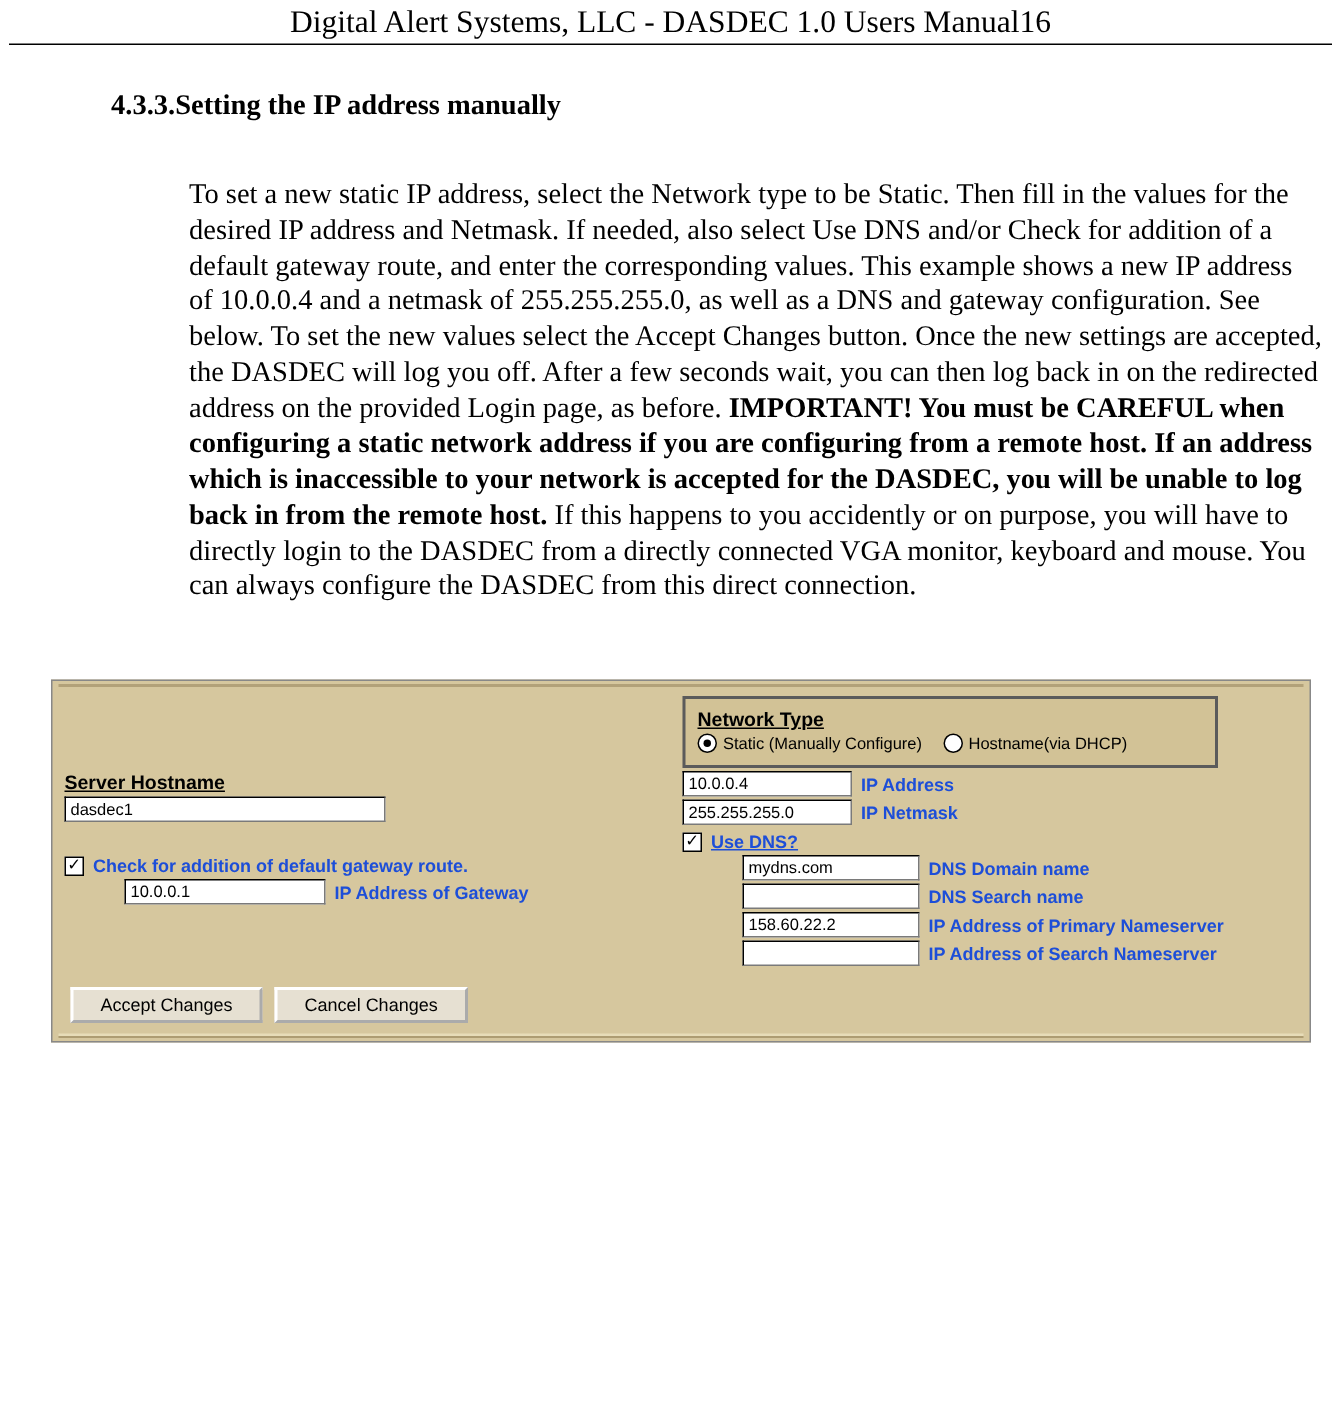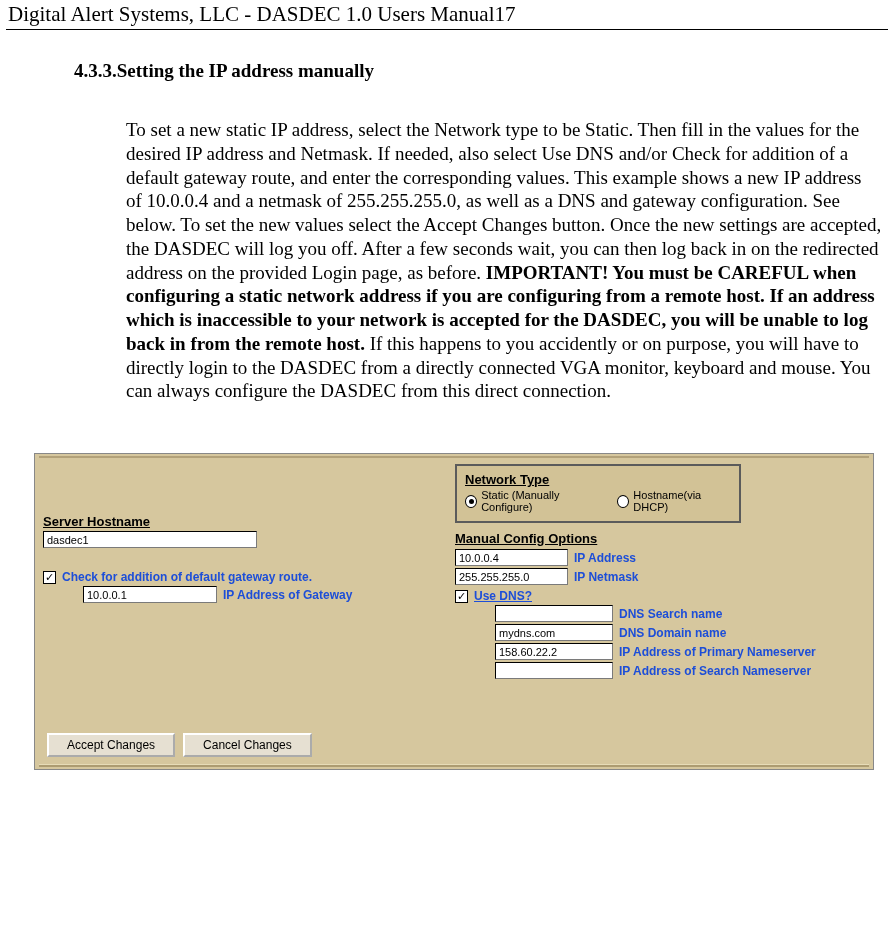--- a/index.html
+++ b/index.html
@@ -9,21 +9,21 @@
     margin: 0;
     padding: 0;
     width: 894px;
     background: #fff;
   }
   .page {
     padding: 2px 6px 10px 6px;
   }
   .header-row {
     display: flex;
-    justify-content: flex-start;
+    justify-content: center;
     align-items: baseline;
     border-bottom: 1px solid #000;
     padding: 0 2px 2px 2px;
     margin-bottom: 30px;
     font-size: 21px;
   }
   .section-num {
     font-weight: bold;
     display: inline;
   }
@@ -116,21 +116,21 @@
   .w-dns { width: 118px; }
   .lbl {
     font-weight: bold;
     font-size: 12px;
     color: #1d4ed8;
   }
   .nt-box {
     border: 2px solid #5b5b5b;
     background: #d2c296;
     padding: 6px 8px 8px 8px;
-    width: 286px;
+    width: 357px;
     box-sizing: border-box;
   }
   .radio-row {
     display: flex;
     align-items: center;
     gap: 4px;
     font-size: 11px;
     margin-top: 2px;
   }
   .radio, .checkbox {
@@ -164,36 +164,35 @@
   }
   .btn {
     background: #e6e0d2;
     border: 2px outset #fff;
     height: 24px;
     font-family: Arial, Helvetica, sans-serif;
     font-size: 12px;
     padding: 0 18px;
     cursor: pointer;
     color: #000;
-    margin-top: 40px;
   }
   .btn-row {
     display: flex;
     gap: 8px;
     padding: 6px 0 0 12px;
   }
   .gap-top { margin-top: 22px; }
 </style>
 </head>
 <body>
 
 <div class="page">
   <div class="header-row">
     <span>Digital Alert Systems, LLC - DASDEC 1.0 Users Manual</span>
-    <span>17</span>
+    <span>16</span>
   </div>
 
   <div class="heading-row">
     <span class="section-num">4.3.3.</span><span class="section-title">Setting the IP address manually</span>
   </div>
 
   <div class="body-block">
     <span>To set a new static IP address, select the Network type to be Static. Then fill in the values for the desired IP address and Netmask. If needed, also select Use DNS and/or Check for addition of a default gateway route, and enter the corresponding values. This example shows a new IP address of 10.0.0.4 and a netmask of 255.255.255.0, as well as a DNS and gateway configuration. See below. To set the new values select the Accept Changes button. Once the new settings are accepted, the DASDEC will log you off. After a few seconds wait, you can then log back in on the redirected address on the provided Login page, as before. </span><span class="bold">IMPORTANT! You must be CAREFUL when configuring a static network address if you are configuring from a remote host. If an address which is inaccessible to your network is accepted for the DASDEC, you will be unable to log back in from the remote host.</span><span> If this happens to you accidently or on purpose, you will have to directly login to the DASDEC from a directly connected VGA monitor, keyboard and mouse. You can always configure the DASDEC from this direct connection.</span>
   </div>
 
@@ -224,46 +223,45 @@
             <span class="radio">
                 <span class="dot"></span>
               </span>
             <span>Static (Manually Configure)</span>
             <span style="width:6px;"></span>
             <span class="radio"></span>
             <span>Hostname(via DHCP)</span>
           </div>
         </div>
 
-        <span class="mco-label">Manual Config Options</span>
 
         <div class="field-row">
           <input class="text-input w-ipr" value="10.0.0.4" style="">
           <span class="lbl">IP Address</span>
         </div>
         <div class="field-row">
           <input class="text-input w-ipr" value="255.255.255.0" style="">
           <span class="lbl">IP Netmask</span>
         </div>
 
         <div class="field-row" style="margin-top:4px;">
           <span class="checkbox">
               <span class="tick">✓</span>
             </span>
           <span class="lbl" style="text-decoration:underline;">Use DNS?</span>
         </div>
 
         <div class="dns-block">
           <div class="field-row">
+            <input class="text-input w-dns" value="mydns.com" style="">
+            <span class="lbl">DNS Domain name</span>
+          </div>
+          <div class="field-row">
             <input class="text-input w-dns" value="" style="">
             <span class="lbl">DNS Search name</span>
-          </div>
-          <div class="field-row">
-            <input class="text-input w-dns" value="mydns.com" style="">
-            <span class="lbl">DNS Domain name</span>
           </div>
           <div class="field-row">
             <input class="text-input w-dns" value="158.60.22.2" style="">
             <span class="lbl">IP Address of Primary Nameserver</span>
           </div>
           <div class="field-row">
             <input class="text-input w-dns" value="" style="">
             <span class="lbl">IP Address of Search Nameserver</span>
           </div>
         </div>

